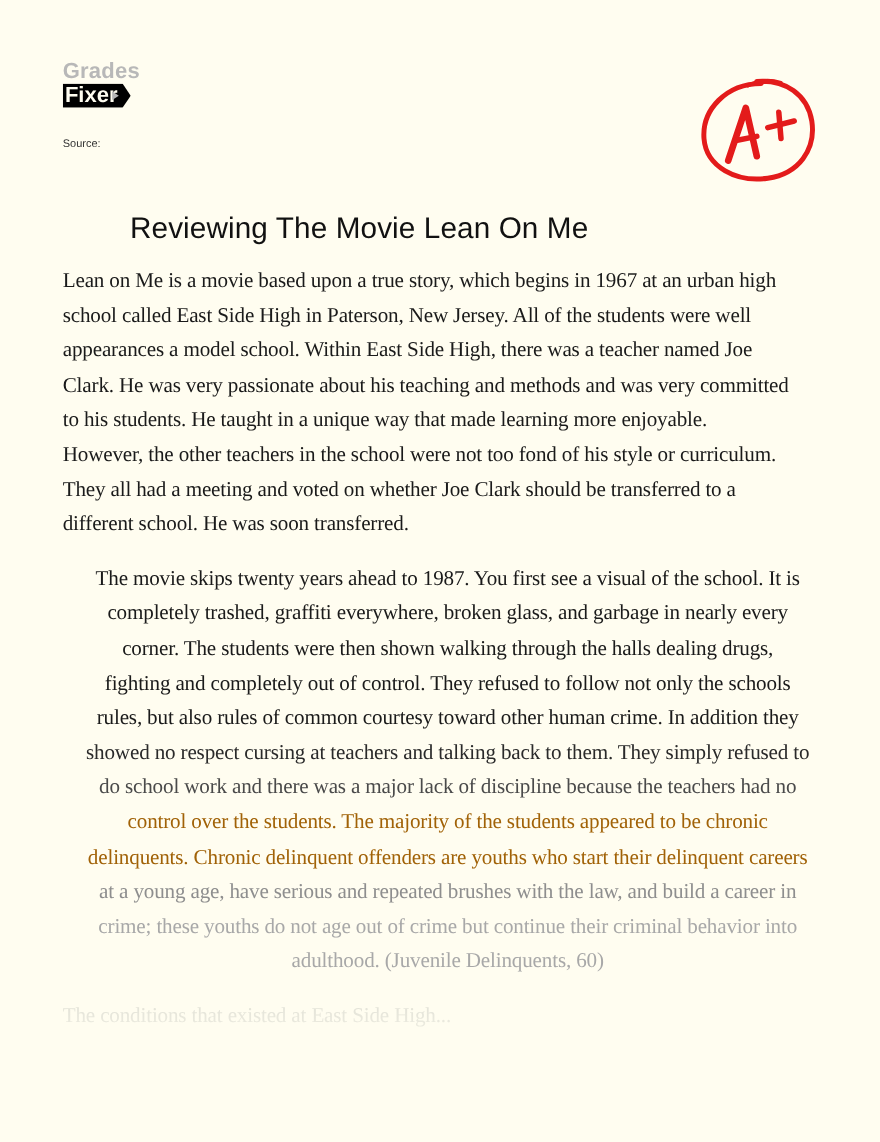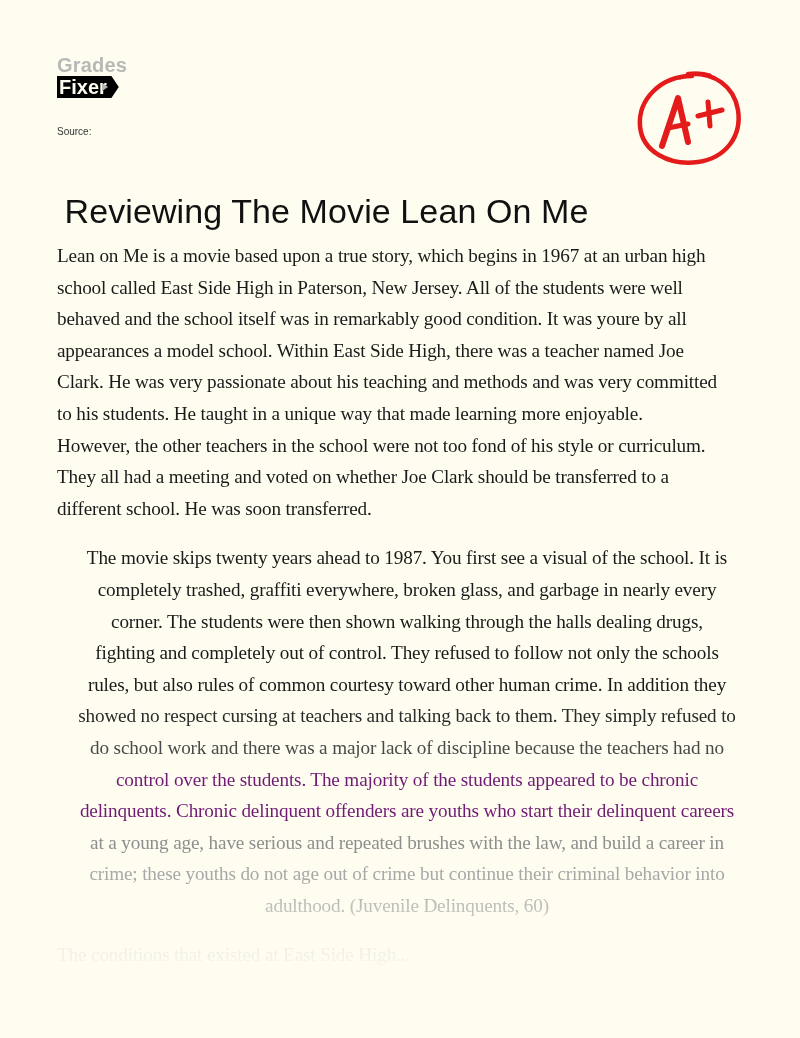--- a/index.html
+++ b/index.html
@@ -76,42 +76,42 @@
       height: 110px;
     }
     
     .title {
       position: absolute;
       left: 0;
       top: 192px;
       width: 653px;
       text-align: center;
       font-family: "Liberation Sans", "DejaVu Sans", sans-serif;
-      font-size: 34px;
+      font-size: 27px;
       color: #111111;
       letter-spacing: 0.1px;
     }
     
     .body {
       position: absolute;
       left: 57px;
       top: 240px;
       width: 700px;
     }
     .para {
       margin: 0 0 18px 0;
       font-size: 19.2px;
       line-height: 31.6px;
       color: #1a1a1a;
       letter-spacing: -0.15px;
     }
     .line { display: block; white-space: nowrap; }
     .fade-1 { color: #2a2a2a; }
     .fade-2 { color: #4a4a4a; }
-    .fade-3 { color: #701a75; }
+    .fade-3 { color: #a16207; }
     .fade-4 { color: #8e8e8e; }
     .fade-5 { color: #a8a8a8; }
     .fade-6 { color: #d6d6cc; }
     .p2 { margin-top: 0; text-align: center; }
     .p3 { margin-top: 4px; }
     
     .fade-overlay {
       position: absolute;
       left: 0;
       top: 880px;
@@ -147,21 +147,20 @@
       <path d="M 68 54 L 92 48" fill="none" stroke="#e31b1b" stroke-width="5" stroke-linecap="round"></path>
     </svg>
   </div>
 
   <h1 class="title" style="margin:0;font-weight:normal;">Reviewing The Movie Lean On Me</h1>
 
   <div class="body">
     <p class="para p1">
       <span class="line">Lean on Me is a movie based upon a true story, which begins in 1967 at an urban high</span>
       <span class="line">school called East Side High in Paterson, New Jersey. All of the students were well</span>
-      <span class="line">behaved and the school itself was in remarkably good condition. It was youre by all</span>
       <span class="line">appearances a model school. Within East Side High, there was a teacher named Joe</span>
       <span class="line">Clark. He was very passionate about his teaching and methods and was very committed</span>
       <span class="line">to his students. He taught in a unique way that made learning more enjoyable.</span>
       <span class="line">However, the other teachers in the school were not too fond of his style or curriculum.</span>
       <span class="line">They all had a meeting and voted on whether Joe Clark should be transferred to a</span>
       <span class="line">different school. He was soon transferred.</span>
     </p>
     <p class="para p2">
       <span class="line">The movie skips twenty years ahead to 1987. You first see a visual of the school. It is</span>
       <span class="line">completely trashed, graffiti everywhere, broken glass, and garbage in nearly every</span>

